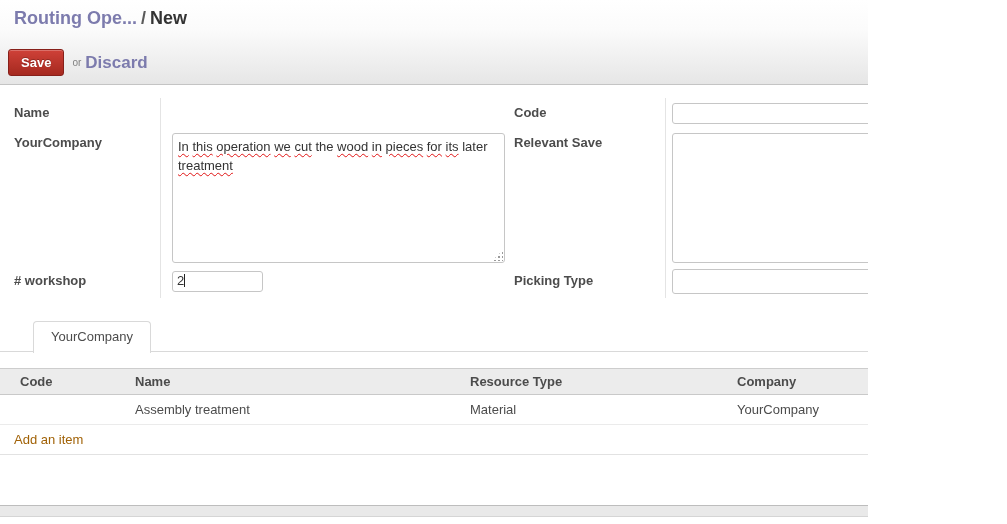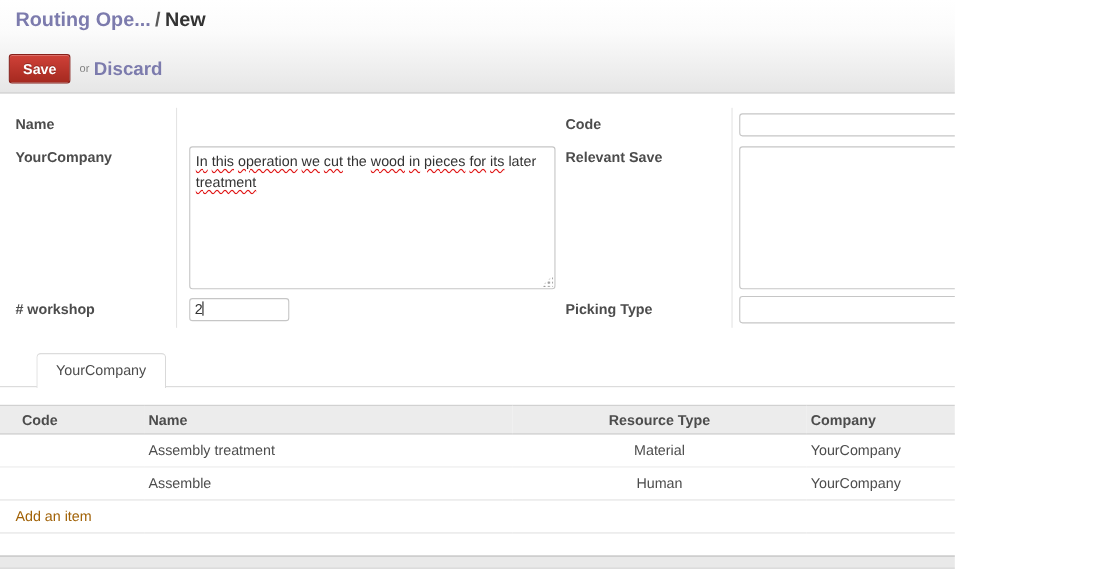--- a/index.html
+++ b/index.html
@@ -58,21 +58,21 @@
          padding:0 17px; line-height:30px; font-size:13px; color:#4c4c4c; cursor:pointer; }
 
   
   .wtable { position:absolute; left:0; top:368px; width:1007px; border-collapse:collapse;
             font-size:13px; color:#4c4c4c; table-layout:fixed; }
   .wtable th { background:#ececec; font-weight:bold; text-align:left; padding:5px 4px;
                border-top:1px solid #cdcdcd; border-bottom:1px solid #c9c9c9; }
   .wtable td { padding:7px 4px; background:#fff; }
   .wtable .c-code { width:131px; padding-left:20px; }
   .wtable .c-name { width:335px; }
-  .wtable .c-rt { width:267px;text-align:center; }
+  .wtable .c-rt { width:267px; }
   .wtable .c-comp { width:237px; }
   .wtable .c-del { width:37px; text-align:center; padding:5px 2px; }
   .wtable th.c-del { border-left:1px solid #dcdcdc; }
   .wtable tr.r1 td { border-bottom:1px solid #ebebeb; }
   .wtable tr.r2 td { border-bottom:1px solid #e2e2e2; }
   .wtable tr.add-row td { border-bottom:1px solid #e2e2e2; padding-left:14px; }
   .add-link { color:#a16207; cursor:pointer; }
   .trash-btn { background:none; border:none; cursor:pointer; padding:0; line-height:0; }
 
   
@@ -160,37 +160,20 @@
             <svg width="14" height="15" viewBox="0 0 14 15">
               <rect x="5.5" y="0.5" width="3" height="2" fill="#4f4f4f"></rect>
               <rect x="2" y="2.5" width="10" height="2" fill="#4f4f4f"></rect>
               <path d="M3 6h8v7.2a1 1 0 0 1-1 1H4a1 1 0 0 1-1-1z" fill="#4f4f4f"></path>
               <line x1="5.4" y1="7" x2="5.4" y2="13" stroke="#ececec" stroke-width="1"></line>
               <line x1="8.6" y1="7" x2="8.6" y2="13" stroke="#ececec" stroke-width="1"></line>
             </svg>
           </button>
         </td>
       </tr>
-      <tr class="r2">
-        <td class="c-code"></td>
-        <td class="c-name">Assemble</td>
-        <td class="c-rt">Human</td>
-        <td class="c-comp">YourCompany</td>
-        <td class="c-del">
-          <button class="trash-btn">
-            <svg width="14" height="15" viewBox="0 0 14 15">
-              <rect x="5.5" y="0.5" width="3" height="2" fill="#4f4f4f"></rect>
-              <rect x="2" y="2.5" width="10" height="2" fill="#4f4f4f"></rect>
-              <path d="M3 6h8v7.2a1 1 0 0 1-1 1H4a1 1 0 0 1-1-1z" fill="#4f4f4f"></path>
-              <line x1="5.4" y1="7" x2="5.4" y2="13" stroke="#ececec" stroke-width="1"></line>
-              <line x1="8.6" y1="7" x2="8.6" y2="13" stroke="#ececec" stroke-width="1"></line>
-            </svg>
-          </button>
-        </td>
-      </tr>
       <tr class="add-row">
         <td colspan="5">
           <span class="add-link">Add an item</span>
         </td>
       </tr>
     </tbody>
   </table>
 
   <div class="bottom-strip"></div>
 </div>

